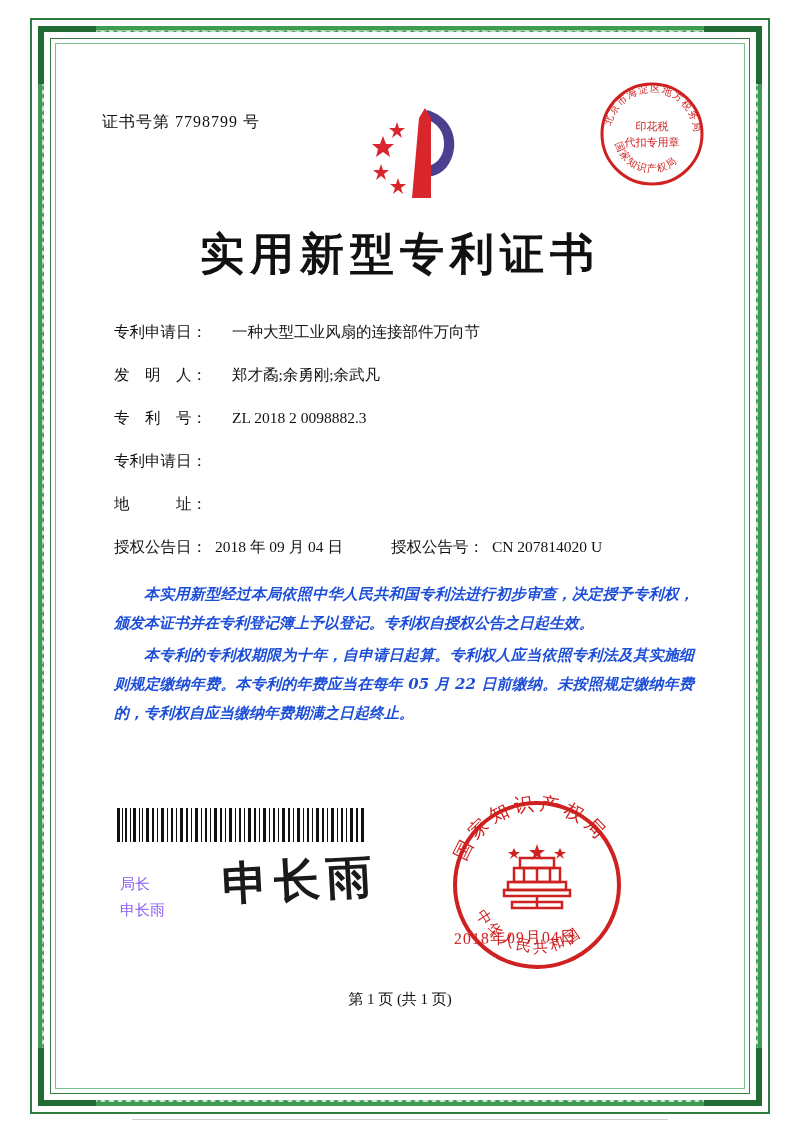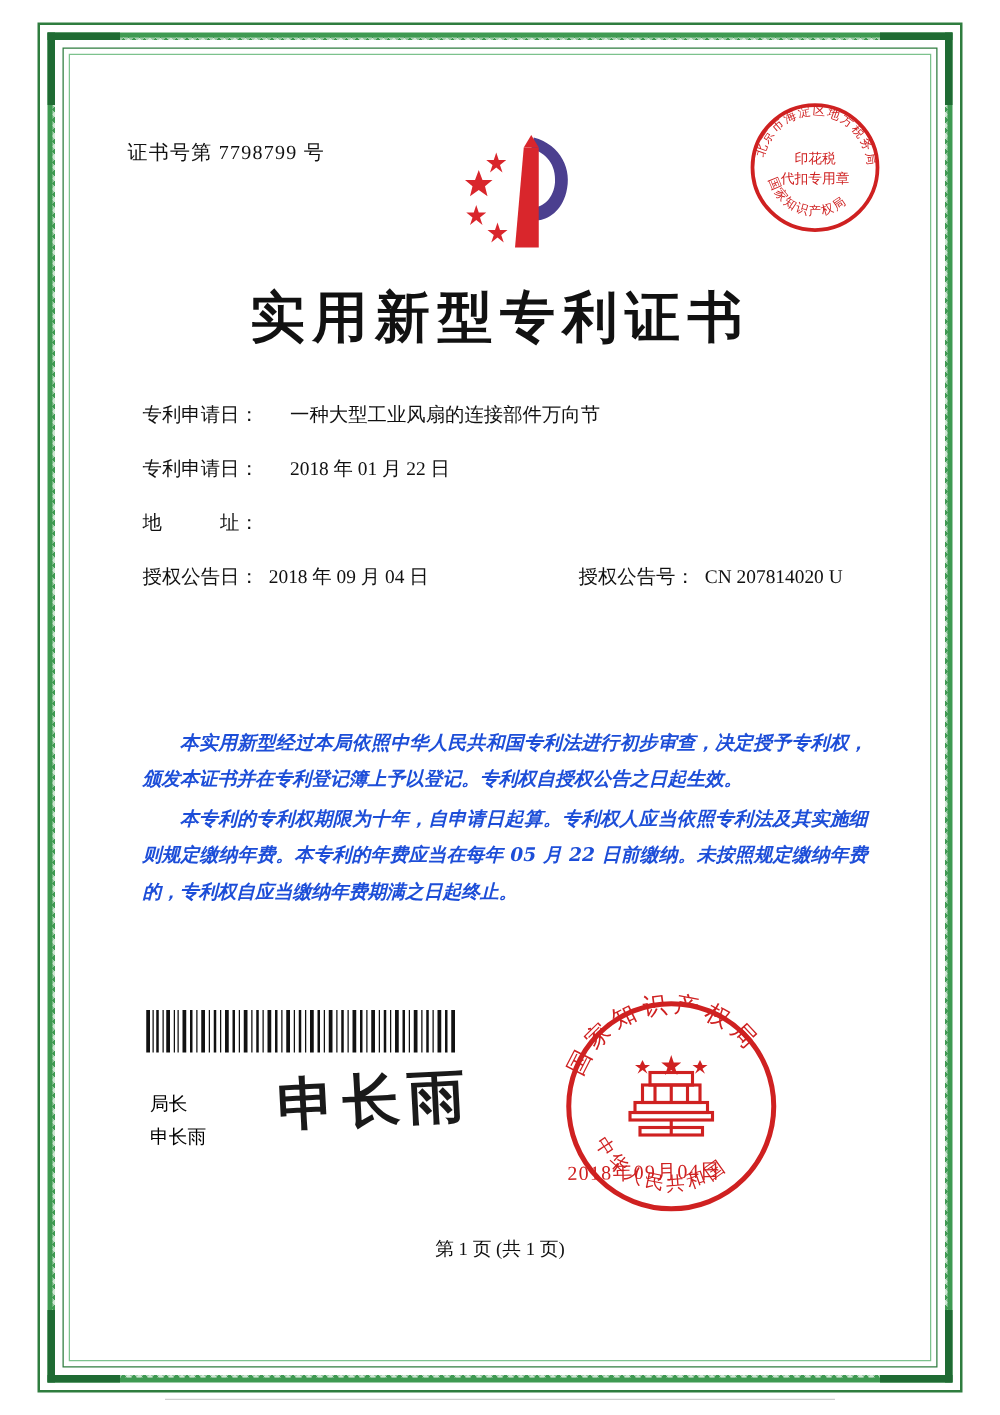--- a/index.html
+++ b/index.html
@@ -143,21 +143,21 @@
     flex: 1;
   }
   .field-row.split {
     justify-content: flex-start;
   }
   .half {
     display: flex;
     align-items: baseline;
   }
   .half.right {
-    margin-left: 120px;
+    margin-left: 48px;
   }
   .half .field-label {
     width: auto;
     flex: 0 0 auto;
     margin-right: 8px;
     font-family: Liberation Serif, serif;
   }
 
   
   .paragraphs {
@@ -191,21 +191,21 @@
     top: 0;
     height: 34px;
     background: #111;
   }
   .director {
     position: absolute;
     left: 58px;
     top: 822px;
     font-size: 15px;
     line-height: 1.7;
-    color: #000000;
+    color: #8b5cf6;
   }
   .signature {
     position: absolute;
     left: 160px;
     top: 800px;
     font-size: 46px;
     color: #1a1a1a;
     font-family: "DejaVu Serif", serif;
     letter-spacing: 6px;
     transform: rotate(-3deg);
@@ -301,22 +301,29 @@
     </div>
 
     <div class="title">实用新型专利证书</div>
 
     <div class="fields">
       <div class="field-row">
         <div class="field-label">专利申请日：</div>
         <div class="field-value">一种大型工业风扇的连接部件万向节</div>
       </div>
       <div class="field-row">
+        <div class="field-label">发　明　人：</div>
+        <div class="field-value">郑才矞;余勇刚;余武凡</div>
+      </div>
+      <div class="field-row">
+        <div class="field-label">专　利　号：</div>
+        <div class="field-value">ZL 2018 2 0098882.3</div>
+      </div>
+      <div class="field-row">
         <div class="field-label">专利申请日：</div>
-        <div class="field-value">2018 年 01 月 22 日</div>
       </div>
       <div class="field-row">
         <div class="field-label">地　　　址：</div>
       </div>
       <div class="field-row split">
         <div class="half">
           <div class="field-label">授权公告日：</div>
           <div class="field-value">2018 年 09 月 04 日</div>
         </div>
         <div class="half right">

